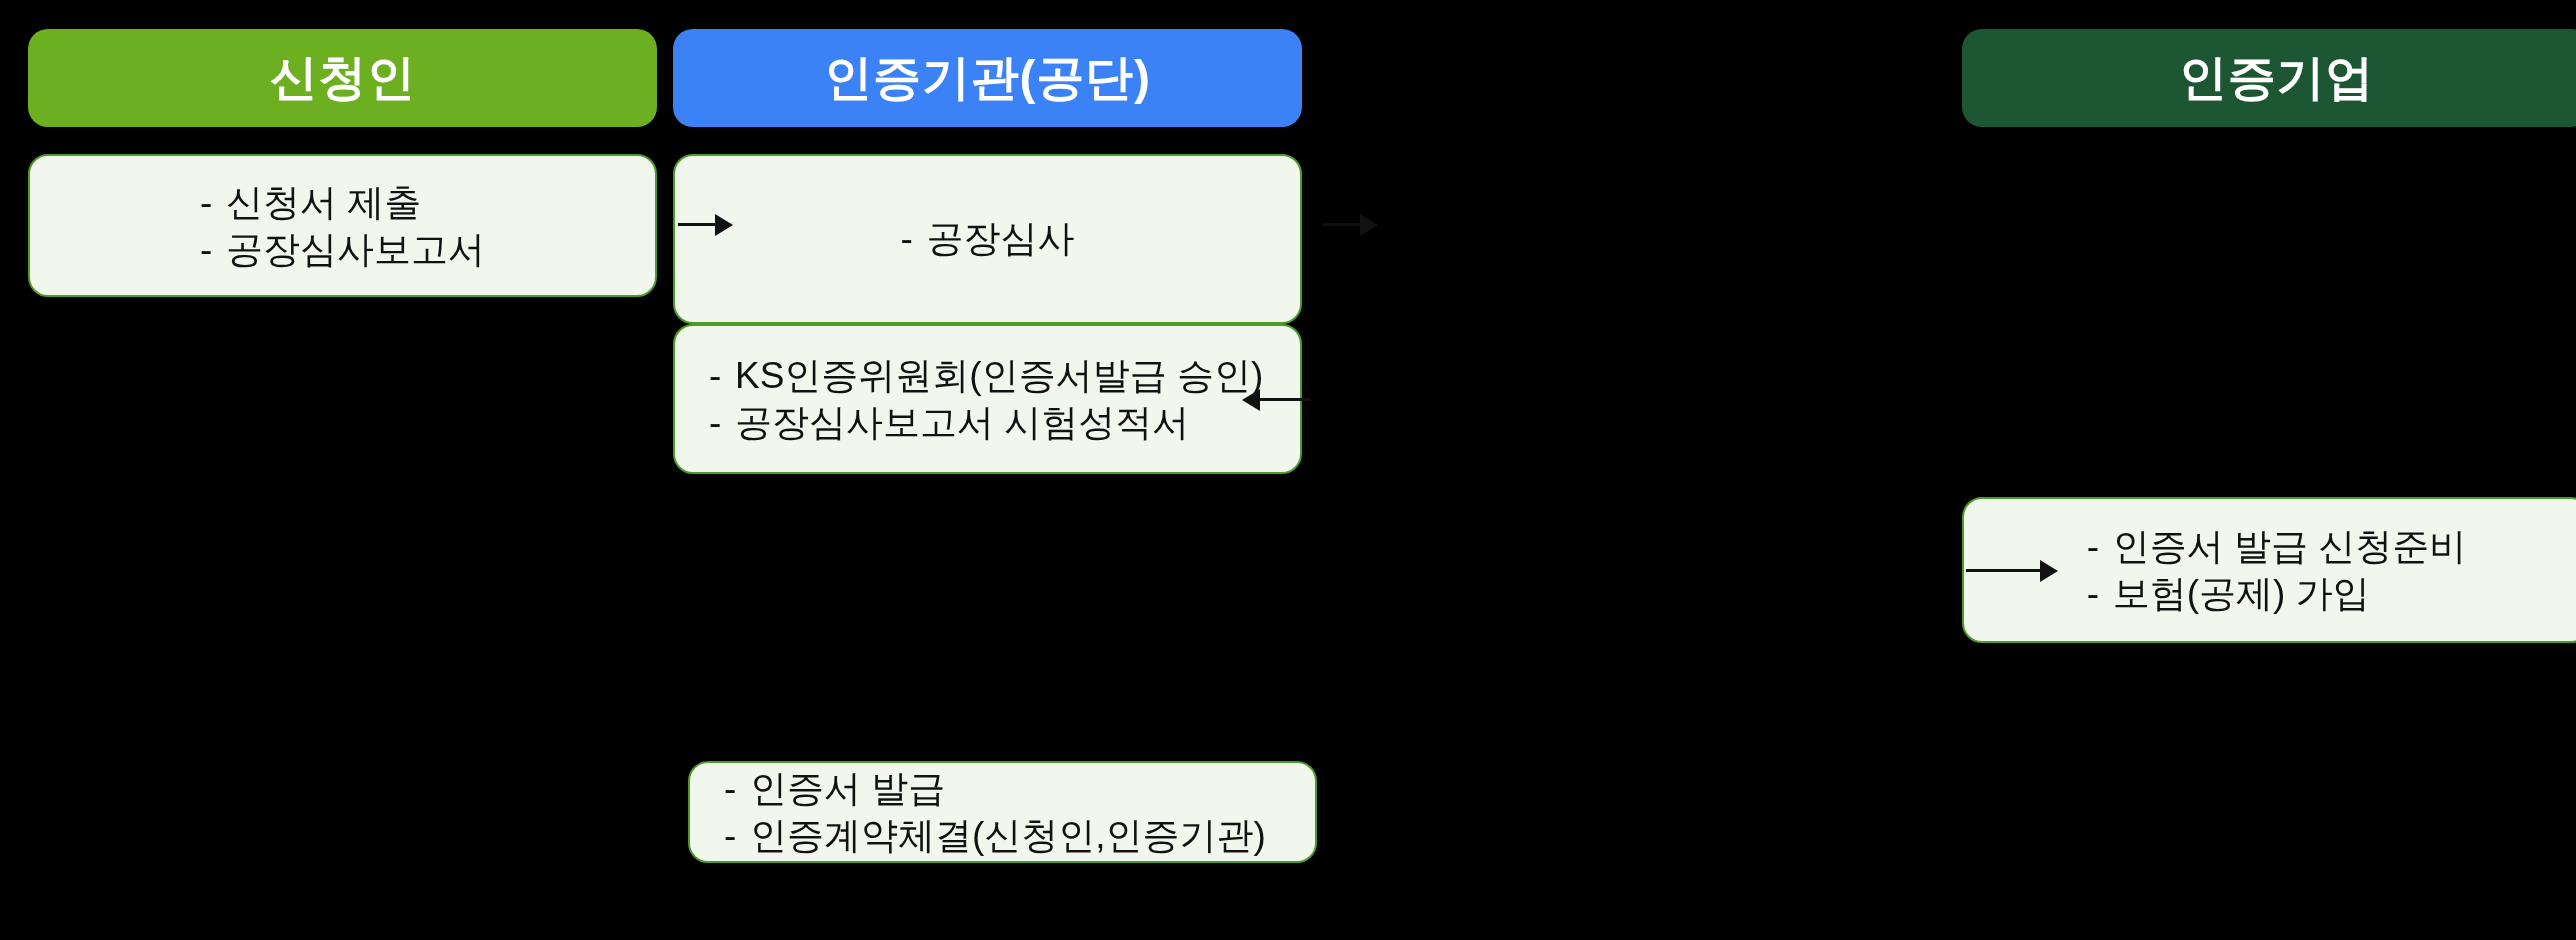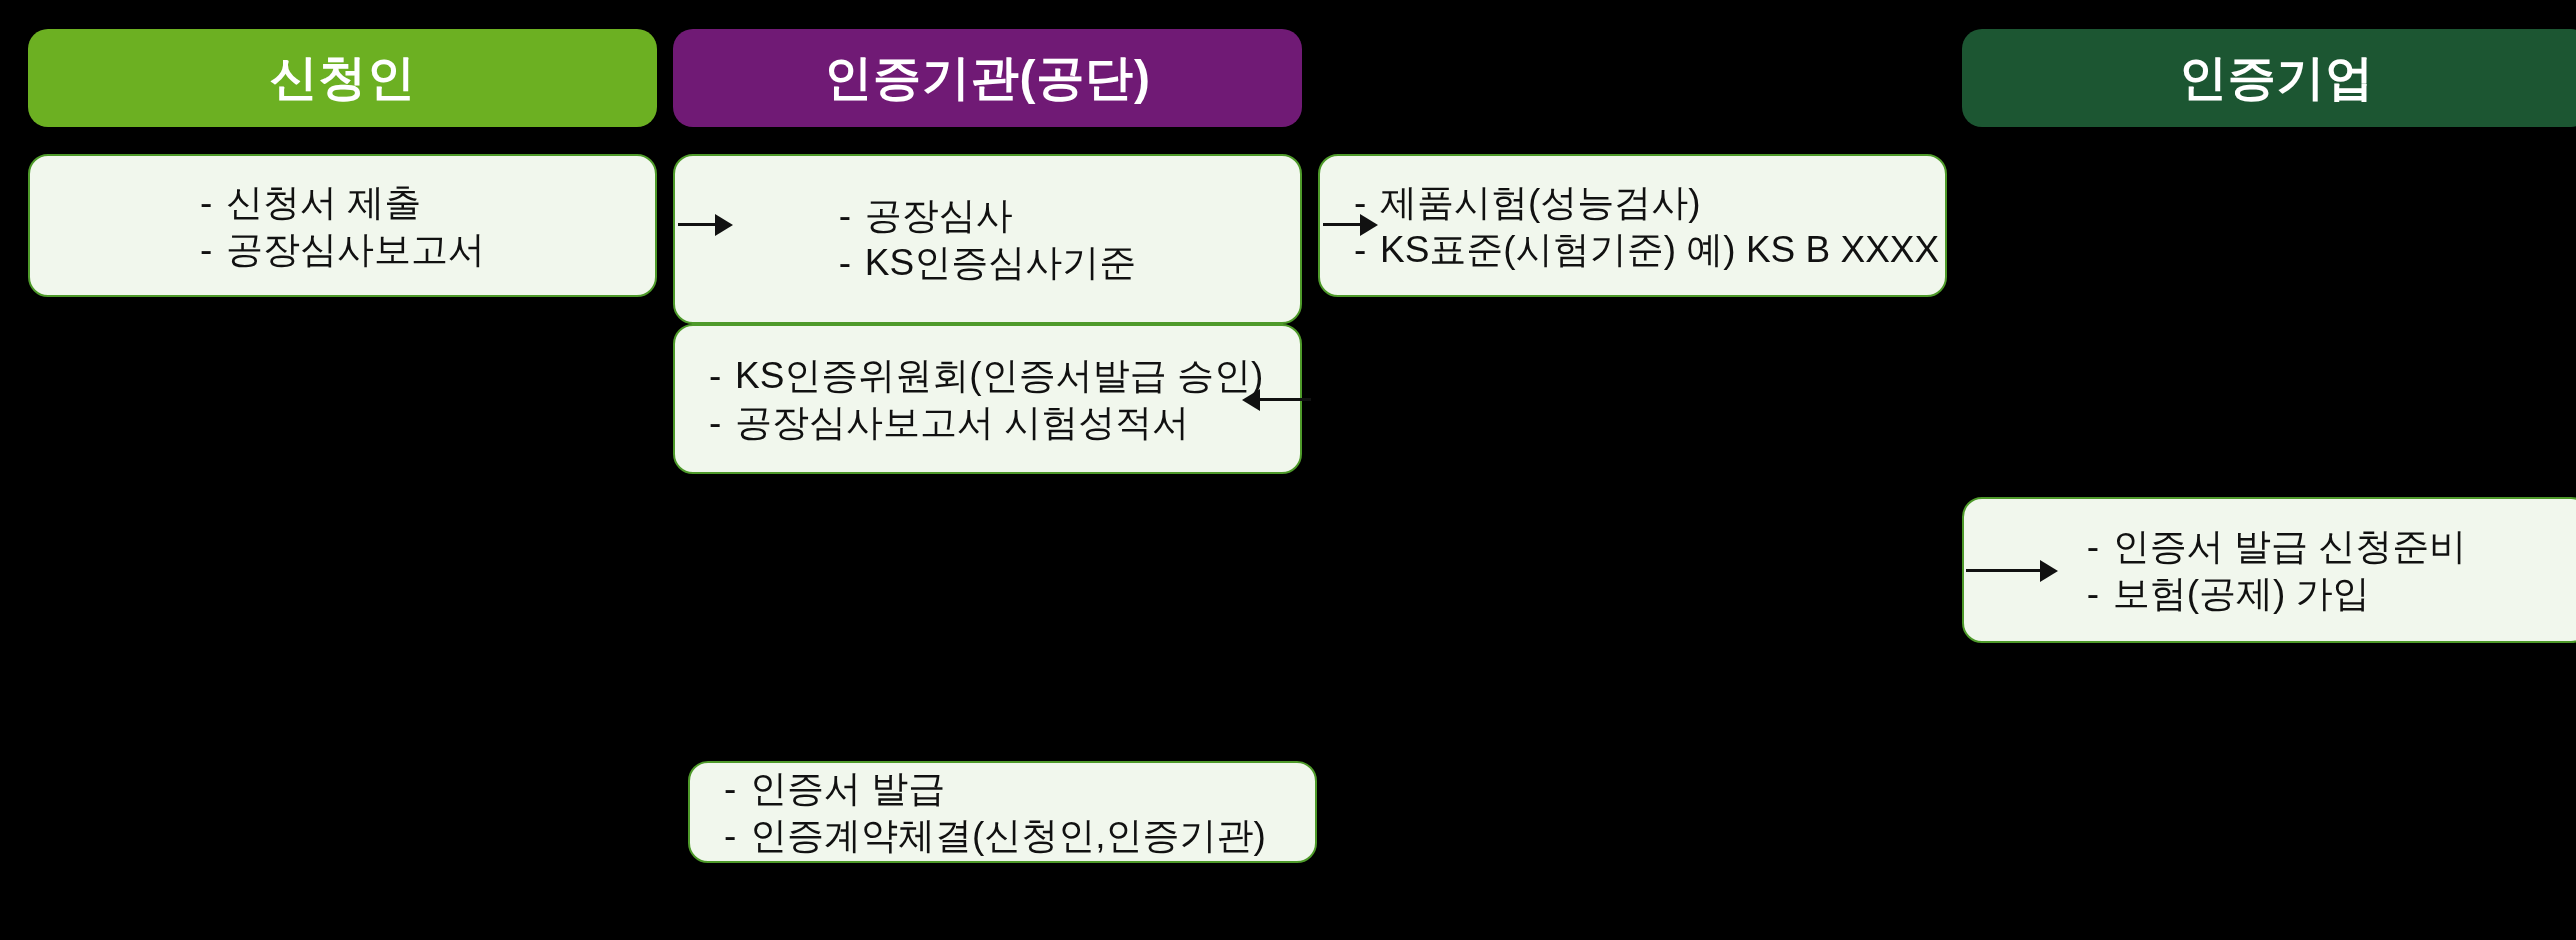--- a/index.html
+++ b/index.html
@@ -122,21 +122,21 @@
 </style>
 </head>
 <body>
 
 <div class="canvas" style="background: rgb(0, 0, 0); margin-left: 22px;">
 
   <div class="lane-header" id="lane-header-0" style="background: rgb(108, 176, 34);">
     <span>신청인</span>
   </div>
 
-  <div class="lane-header" id="lane-header-1" style="background: #701a75;">
+  <div class="lane-header" id="lane-header-1" style="background: #3b82f6;">
     <span>인증기관(공단)</span>
   </div>
 
 
   <div class="lane-header" id="lane-header-3" style="background: rgb(28, 86, 50);">
     <span>인증기업</span>
   </div>
 
   <div class="card center" id="card-applicant" style="background: rgb(241, 247, 237); border-color: rgb(78, 154, 42);">
     <div class="card-body">
@@ -150,37 +150,24 @@
       </div>
     </div>
   </div>
 
   <div class="card center" id="card-factory" style="background: rgb(241, 247, 237); border-color: rgb(78, 154, 42);">
     <div class="card-body">
       <div class="lines-inner">
         <div class="card-line">
           <span class="dash">-</span><span>공장심사</span>
         </div>
-        <div class="card-line">
-          <span class="dash">-</span><span>KS인증심사기준</span>
-        </div>
-      </div>
-    </div>
-  </div>
-
-  <div class="card leftalign" id="card-producttest" style="background: rgb(241, 247, 237); border-color: rgb(78, 154, 42);">
-    <div class="card-body">
-      <div class="card-line">
-        <span class="dash">-</span><span>제품시험(성능검사)</span>
-      </div>
-      <div class="card-line">
-        <span class="dash">-</span><span>KS표준(시험기준) 예) KS B XXXX</span>
-      </div>
-    </div>
-  </div>
+      </div>
+    </div>
+  </div>
+
 
   <div class="card leftalign" id="card-committee" style="background: rgb(241, 247, 237); border-color: rgb(78, 154, 42);">
     <div class="card-body">
       <div class="card-line">
         <span class="dash">-</span><span>KS인증위원회(인증서발급 승인)</span>
       </div>
       <div class="card-line">
         <span class="dash">-</span><span>공장심사보고서 시험성적서</span>
       </div>
     </div>

